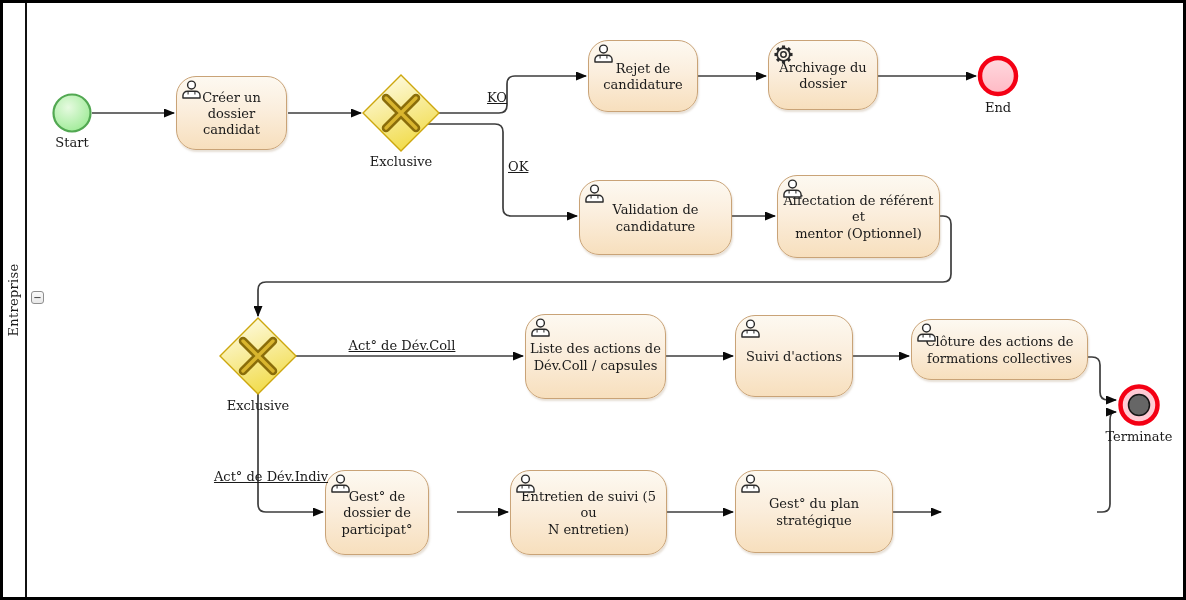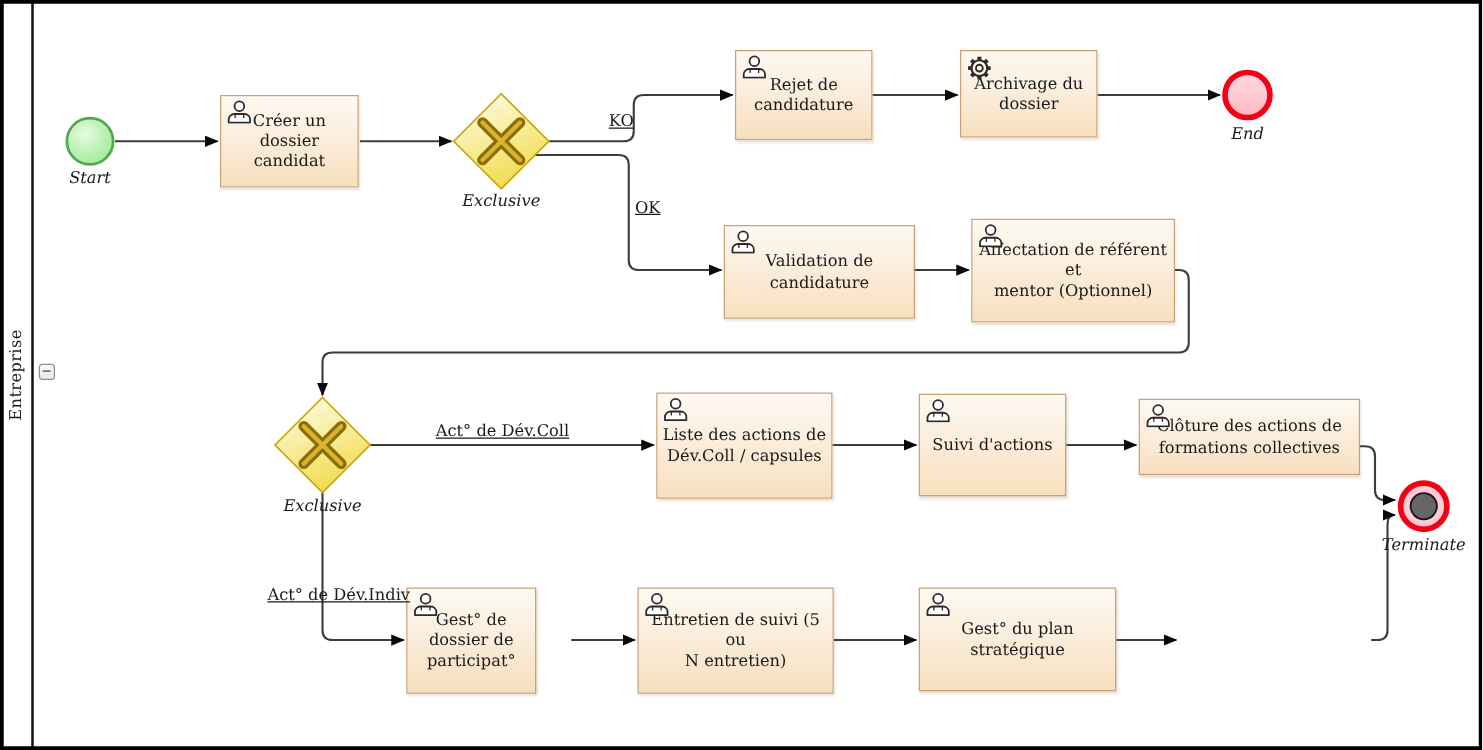--- a/index.html
+++ b/index.html
@@ -16,31 +16,31 @@
   }
   .collapse-btn{
     position:absolute;left:31px;top:291px;width:13px;height:13px;box-sizing:border-box;
     border:1px solid #8f8f8f;border-radius:3px;background:linear-gradient(#fafafa,#e8e8e8);
     display:flex;align-items:center;justify-content:center;z-index:7;
     font-family:"DejaVu Sans","Liberation Sans",sans-serif;font-size:10px;line-height:1;color:#222;
   }
   svg.layer{position:absolute;left:0;top:0;z-index:10;}
   .task{
     position:absolute;box-sizing:border-box;z-index:20;
-    border:1.5px solid #c9a377;border-radius:0;
+    border:1.5px solid #c9a377;border-radius:20px;
     background:linear-gradient(180deg,#fdf9f1 0%,#fbeedd 45%,#f7dfbd 100%);
     box-shadow:1px 2px 2px rgba(160,130,95,0.25);
     display:flex;align-items:center;justify-content:center;text-align:center;
     font-size:13px;line-height:1.25;padding:4px 4px 2px;
   }
   .task-label{white-space:pre-line;}
   .task-icon{position:absolute;top:3px;left:4px;line-height:0;}
   .node-label{
     position:absolute;z-index:30;transform:translateX(-50%);
-    font-size:13px;white-space:nowrap;font-style:italic;
+    font-size:13px;white-space:nowrap;
   }
   .edge-label{
     position:absolute;z-index:30;font-size:13px;white-space:nowrap;text-decoration:underline;
   }
   .centered{transform:translateX(-50%);}
 </style>
 </head>
 <body>
 
 <div id="app">

